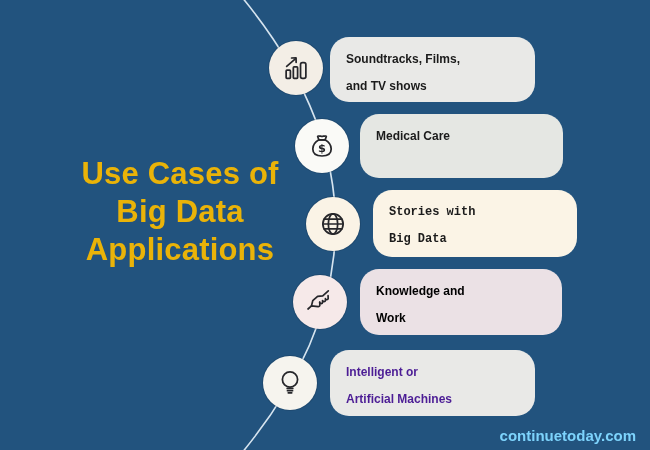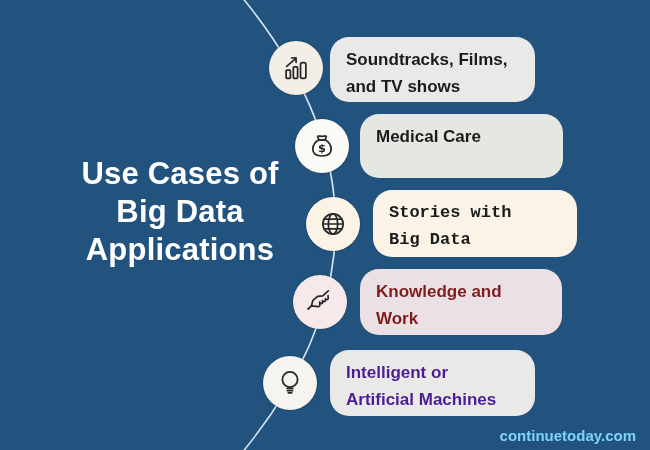--- a/index.html
+++ b/index.html
@@ -14,39 +14,39 @@
   .icon-circle { position:absolute; width:54px; height:54px; border-radius:50%;
                  display:flex; align-items:center; justify-content:center;
                  box-shadow:0 0 0 1px rgba(18,40,62,.22); }
   .ic1 { left:269px; top:41px; }
   .ic2 { left:295px; top:119px; }
   .ic3 { left:306px; top:197px; }
   .ic4 { left:293px; top:275px; }
   .ic5 { left:263px; top:356px; }
 
   .card { position:absolute; border-radius:19px; padding:9px 16px;
-          font-size:17px; line-height:27px; font-weight:700; }
+          font-size:12px; line-height:27px; font-weight:700; }
   .cd1 { left:330px; top:37px;  width:205px; height:65px; }
   .cd2 { left:360px; top:114px; width:203px; height:64px; }
   .cd3 { left:373px; top:190px; width:204px; height:67px;font-family:Liberation Mono, monospace; }
   .cd4 { left:360px; top:269px; width:202px; height:66px; }
   .cd5 { left:330px; top:350px; width:205px; height:66px; }
 
   .watermark { position:absolute; right:14px; top:427px; font-size:15px; font-weight:700; }
 </style>
 </head>
 <body>
 
 <div class="canvas" style="background-color: rgb(34, 83, 126);">
 
   <svg class="curve-svg" width="650" height="450">
     <path d="M241 -4 Q430 225 241 454" fill="none" stroke-width="1.6" style="stroke: rgb(214, 228, 239);"></path>
   </svg>
 
-  <div class="title" style="color: #ffffff;">
+  <div class="title" style="color: #eab308;">
     <div>Use Cases of</div>
     <div>Big Data</div>
     <div>Applications</div>
   </div>
 
   <div class="icon-circle ic1" style="background-color: rgb(243, 238, 230); color: rgb(38, 38, 42);">
     <svg width="32" height="32" viewBox="0 0 24 24" fill="none" stroke="currentColor" stroke-width="1.3" stroke-linecap="round" stroke-linejoin="round">
       <rect x="4.6" y="13.6" width="3.2" height="6.2" rx="0.6"></rect>
       <rect x="10" y="11.2" width="3.2" height="8.6" rx="0.6"></rect>
       <rect x="15.4" y="8" width="4" height="11.8" rx="1.4"></rect>
@@ -87,21 +87,21 @@
 
   <div class="icon-circle ic4" style="background-color: rgb(246, 233, 233); color: rgb(38, 38, 42);">
     <svg width="34" height="34" viewBox="0 0 24 24" fill="none" stroke="currentColor" stroke-width="1.2" stroke-linecap="round" stroke-linejoin="round">
       <g transform="rotate(-42 12 12)">
         <path d="M2.4 10 h3.3 l3.1 3.6 a1.15 1.15 0 0 0 1.7 -0.1 l1.3 -1.55"></path>
         <path d="M5.7 10 l3.1 -2.1 h4.6 l2.9 2.2 h5.3"></path>
         <path d="M11.7 11.95 a1.05 1.05 0 0 0 1.6 1.35 l0.75 -0.9 a1.05 1.05 0 0 0 1.6 1.3 l0.75 -0.88 a1 1 0 0 0 1.5 1.25 l1.3 -1.55"></path>
       </g>
     </svg>
   </div>
-  <div class="card cd4" style="background-color: rgb(235, 225, 229); color: #7f1d1d;">
+  <div class="card cd4" style="background-color: rgb(235, 225, 229); color: #000000;">
     <div>Knowledge and</div>
     <div>Work</div>
   </div>
 
   <div class="icon-circle ic5" style="background-color: rgb(246, 244, 238); color: rgb(38, 38, 42);">
     <svg width="32" height="32" viewBox="0 0 24 24" fill="none" stroke="currentColor" stroke-width="1.3" stroke-linecap="round" stroke-linejoin="round">
       <circle cx="12" cy="9.4" r="5.7"></circle>
       <path d="M9.9 16.1 h4.2"></path>
       <path d="M10.1 17.8 h3.8"></path>
       <path d="M10.7 19.4 h2.6"></path>

